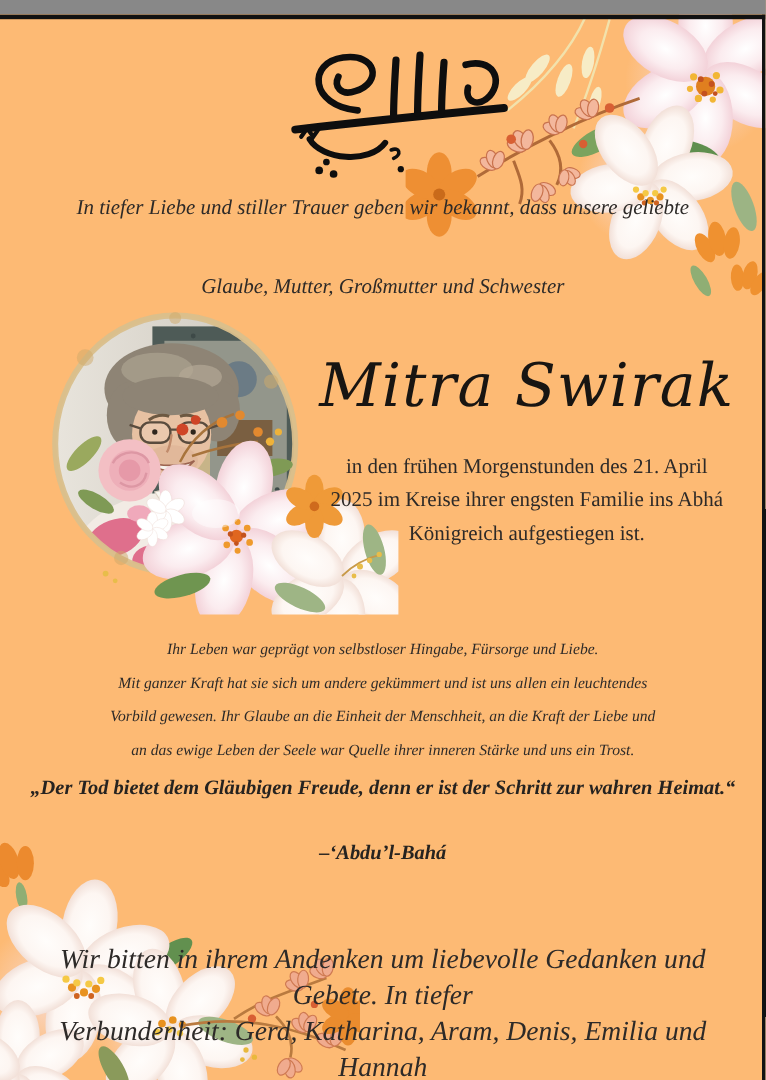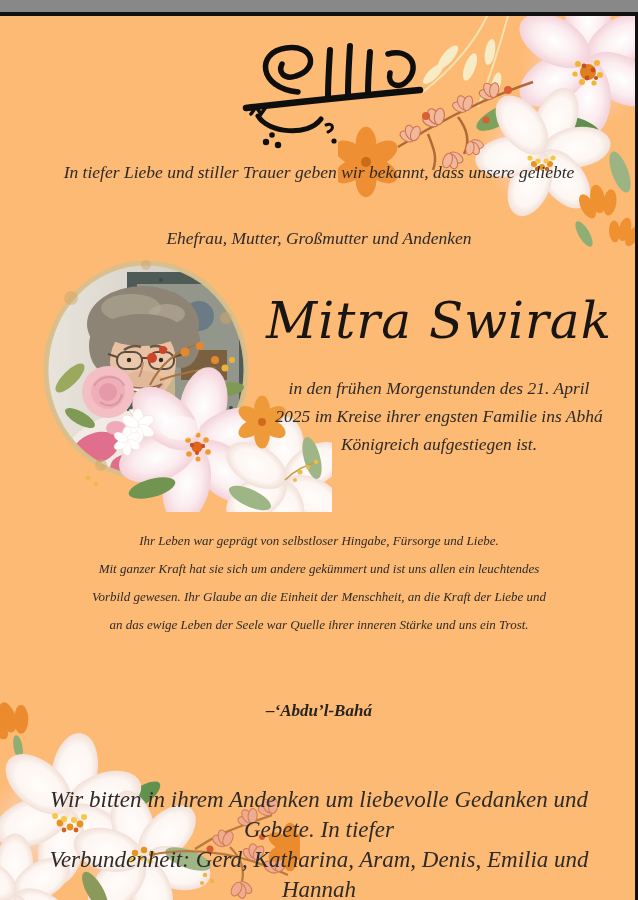--- a/index.html
+++ b/index.html
@@ -19,21 +19,21 @@
   .photo-flowers{position:absolute;left:0;top:318px;width:332px;height:182px;z-index:4;}
   .photo-wrap{position:absolute;left:41px;top:246px;width:210px;height:226px;z-index:3;}
 
   .txt{position:absolute;left:15px;right:15px;text-align:center;font-style:italic;
        white-space:pre-line;z-index:5;}
   .intro{top:144px;font-size:17.5px;line-height:33px;}
   .name{position:absolute;left:244px;right:4px;top:280px;text-align:center;z-index:5;
         font-family:"DejaVu Serif",serif;font-style:italic;font-size:50px;
         color:#181512;letter-spacing:1px;}
   .passing{position:absolute;left:252px;width:374px;top:362px;text-align:center;
-        font-style:italic;font-size:17.5px;line-height:28px;white-space:pre-line;z-index:5;}
+        font-size:17.5px;line-height:28px;white-space:pre-line;z-index:5;}
   .tribute{top:515px;font-size:13px;line-height:28px;}
   .quote{top:631px;font-size:17px;line-height:27px;font-weight:bold;color:#262320;}
   .funeral{top:702px;font-size:17.5px;line-height:30px;}
   .closing{top:773px;font-size:23px;line-height:30px;}
 </style>
 </head>
 <body>
 
 <div id="page">
 
@@ -181,21 +181,21 @@
     </g>
     <g fill="#0e0e0e">
       <circle cx="28" cy="118" r="3.2"></circle>
         <circle cx="40" cy="121" r="3.2"></circle>
         <circle cx="34" cy="111" r="2.8"></circle>
         <circle cx="96" cy="117" r="2.6"></circle>
     </g>
   </svg>
 
   <div class="txt intro"><span>In tiefer Liebe und stiller Trauer geben wir bekannt, dass unsere geliebte</span><br>
-    <span>Ehefrau, Mutter, Großmutter und Andenken</span>
+    <span>Glaube, Mutter, Großmutter und Schwester</span>
   </div>
 
   <svg class="photo-wrap" viewBox="0 0 210 226">
     <clipPath id="photoClip">
         <ellipse cx="105" cy="112" rx="99" ry="106"></ellipse>
       </clipPath>
     <g clip-path="url(#photoClip)">
       <rect width="210" height="226" fill="url(#gWall)"></rect>
       <rect x="86" y="14" width="122" height="160" fill="#4e5b57"></rect>
       <rect x="96" y="26" width="102" height="134" fill="#93968b"></rect>
@@ -341,21 +341,21 @@
   <div class="name">Mitra Swirak</div>
   <div class="passing">in den frühen Morgenstunden des 21. April
 2025 im Kreise ihrer engsten Familie ins Abhá
 Königreich aufgestiegen ist.</div>
 
   <div class="txt tribute">Ihr Leben war geprägt von selbstloser Hingabe, Fürsorge und Liebe.
 Mit ganzer Kraft hat sie sich um andere gekümmert und ist uns allen ein leuchtendes
 Vorbild gewesen. Ihr Glaube an die Einheit der Menschheit, an die Kraft der Liebe und
 an das ewige Leben der Seele war Quelle ihrer inneren Stärke und uns ein Trost.</div>
 
-  <div class="txt quote"><br>
+  <div class="txt quote"><span>„Der Tod bietet dem Gläubigen Freude, denn er ist der Schritt zur wahren Heimat.“</span><br>
     <span>–‘Abdu’l-Bahá</span>
   </div>
 
 
   <div class="txt closing">Wir bitten in ihrem Andenken um liebevolle Gedanken und Gebete. In tiefer
 Verbundenheit: Gerd, Katharina, Aram, Denis, Emilia und Hannah</div>
 
   <svg class="bouquet-bl" viewBox="0 0 300 215">
     <g fill="#ec8a2e">
       <use href="#tulip" transform="translate(12,34) rotate(-18) scale(1.3)"></use>

